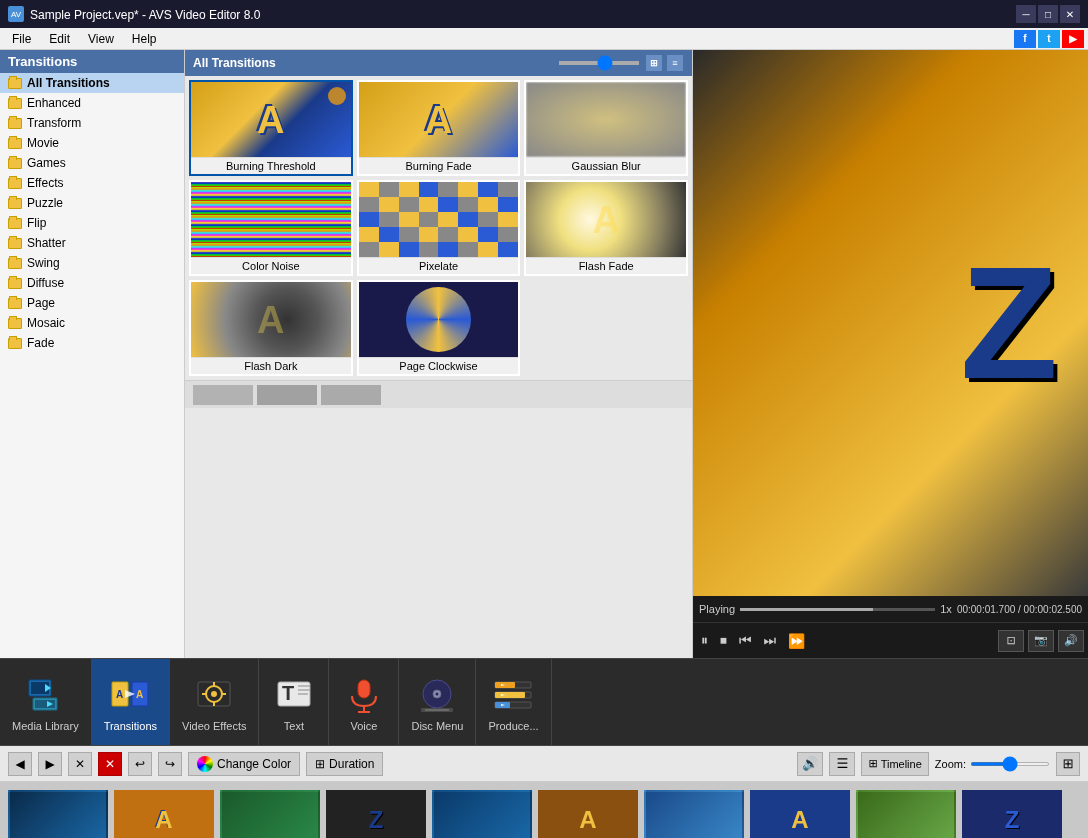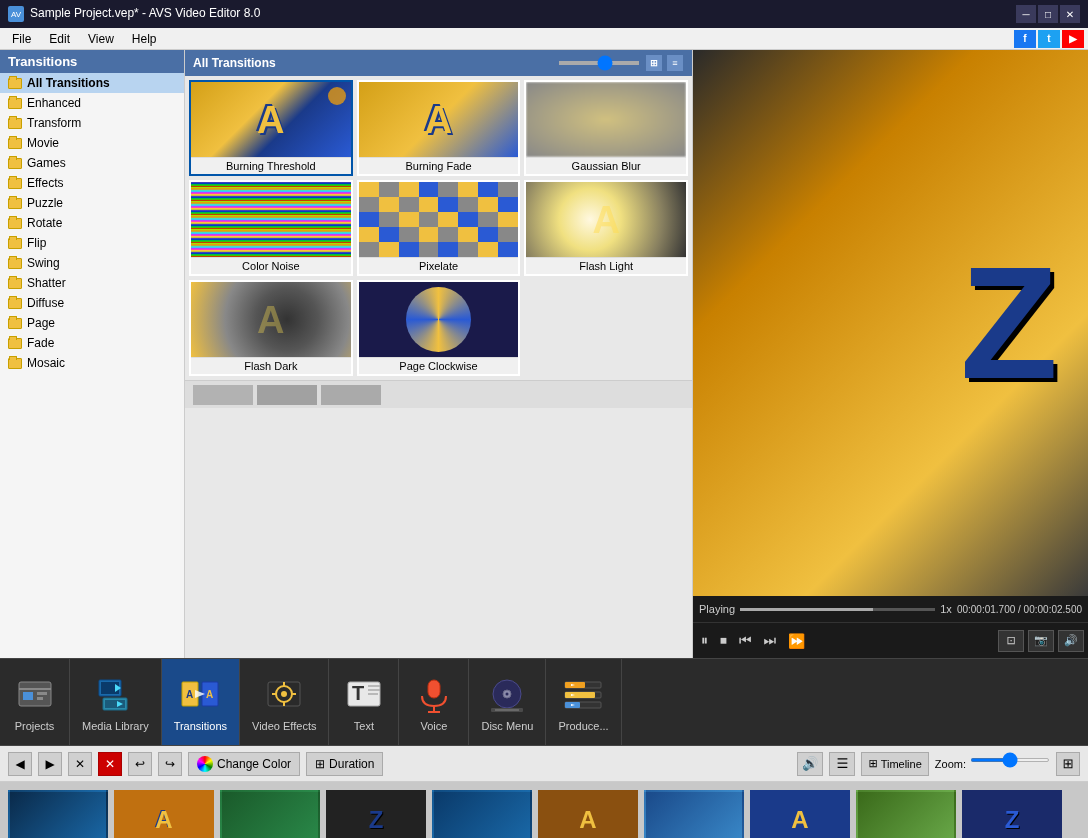--- a/index.html
+++ b/index.html
@@ -1,20 +1,20 @@
 <!DOCTYPE html>
 <html><head>
   <meta charset="utf-8">
   <style>
     * { box-sizing: border-box; margin: 0; padding: 0; }
     body { font-family: 'Segoe UI', Tahoma, Geneva, Verdana, sans-serif; font-size: 12px; background: #2b2b2b; color: #000; overflow: hidden; width: 1088px; height: 838px; }
 
     
     .title-bar { background: #1a1a2e; color: #fff; display: flex; align-items: center; justify-content: space-between; height: 28px; padding: 0 8px; }
-    .title-bar-left { display: flex; align-items: flex-start; gap: 6px; font-size: 12px; }
+    .title-bar-left { display: flex; align-items: flex-end; gap: 6px; font-size: 12px; }
     .title-bar-icon { width: 16px; height: 16px; background: #4a90d9; border-radius: 2px; display: flex; align-items: center; justify-content: center; font-size: 8px; color: #fff; }
     .title-bar-controls { display: flex; gap: 2px; }
     .title-btn { width: 20px; height: 18px; background: #3a3a5c; border: none; color: #fff; cursor: pointer; font-size: 10px; display: flex; align-items: center; justify-content: center; }
 
     
     .menu-bar { background: #f0f0f0; border-bottom: 1px solid #ccc; display: flex; align-items: center; justify-content: space-between; height: 22px; padding: 0 4px; }
     .menu-items { display: flex; gap: 2px; }
     .menu-item { padding: 2px 8px; cursor: pointer; font-size: 12px; }
     .social-icons { display: flex; gap: 2px; }
     .social-btn { width: 22px; height: 18px; border: none; cursor: pointer; color: #fff; font-size: 10px; display: flex; align-items: center; justify-content: center; font-weight: bold; }
@@ -64,21 +64,21 @@
     .toolbar-label { font-size: 11px; text-align: center; }
 
     
     .timeline-bar { background: #e8e8e8; border-bottom: 1px solid #ccc; display: flex; align-items: center; gap: 6px; padding: 4px 8px; height: 36px; }
     .timeline-nav-btn { width: 24px; height: 24px; background: #d0d0d0; border: 1px solid #aaa; cursor: pointer; display: flex; align-items: center; justify-content: center; font-size: 12px; }
     .color-btn { background: #d0d0d0; border: 1px solid #aaa; padding: 3px 8px; cursor: pointer; display: flex; align-items: center; gap: 4px; font-size: 12px; height: 24px; }
     .color-circle { width: 16px; height: 16px; border-radius: 50%; background: conic-gradient(red, yellow, green, cyan, blue, magenta, red); }
     .duration-btn { background: #d0d0d0; border: 1px solid #aaa; padding: 3px 8px; cursor: pointer; display: flex; align-items: center; gap: 4px; font-size: 12px; height: 24px; }
     .timeline-right { margin-left: auto; display: flex; align-items: center; gap: 6px; }
     .timeline-mode-btn { background: #d0d0d0; border: 1px solid #aaa; padding: 2px 6px; cursor: pointer; font-size: 11px; height: 24px; display: flex; align-items: center; gap: 3px; }
-    .timeline-zoom { display: flex; align-items: flex-start; gap: 4px; font-size: 11px; }
+    .timeline-zoom { display: flex; align-items: center; gap: 4px; font-size: 11px; }
     .zoom-slider { width: 80px; height: 4px; }
     .zoom-expand-btn { background: #d0d0d0; border: 1px solid #aaa; width: 24px; height: 24px; cursor: pointer; display: flex; align-items: center; justify-content: center; }
 
     
     .media-grid-container { background: #c8c8c8; flex: 1; overflow-y: auto; padding: 8px; }
     .media-item { display: flex; flex-direction: column; align-items: center; cursor: pointer; }
     .media-thumb { width: 100px; height: 60px; border: 2px solid transparent; object-fit: cover; display: flex; align-items: center; justify-content: center; overflow: hidden; position: relative; }
     .media-name { font-size: 11px; text-align: center; margin-top: 2px; max-width: 100px; word-break: break-all; }
 
     
@@ -146,49 +146,45 @@
       <li class="left-panel-item">
         <span class="folder-icon"></span>
         <span>Effects</span>
       </li>
       <li class="left-panel-item">
         <span class="folder-icon"></span>
         <span>Puzzle</span>
       </li>
       <li class="left-panel-item">
         <span class="folder-icon"></span>
-        <span>Rotate</span>
-      </li>
-      <li class="left-panel-item">
-        <span class="folder-icon"></span>
         <span>Flip</span>
       </li>
       <li class="left-panel-item">
         <span class="folder-icon"></span>
+        <span>Shatter</span>
+      </li>
+      <li class="left-panel-item">
+        <span class="folder-icon"></span>
         <span>Swing</span>
       </li>
       <li class="left-panel-item">
         <span class="folder-icon"></span>
-        <span>Shatter</span>
-      </li>
-      <li class="left-panel-item">
-        <span class="folder-icon"></span>
         <span>Diffuse</span>
       </li>
       <li class="left-panel-item">
         <span class="folder-icon"></span>
         <span>Page</span>
       </li>
       <li class="left-panel-item">
         <span class="folder-icon"></span>
+        <span>Mosaic</span>
+      </li>
+      <li class="left-panel-item">
+        <span class="folder-icon"></span>
         <span>Fade</span>
-      </li>
-      <li class="left-panel-item">
-        <span class="folder-icon"></span>
-        <span>Mosaic</span>
       </li>
     </ul>
   </div>
 
   <div class="center-panel">
     <div class="center-panel-header">
       <span>All Transitions</span>
       <div style="display:flex;align-items:center;gap:6px;">
         <input type="range" class="slider-sm" min="0" max="100" value="60" style="">
         <div class="view-icons">
@@ -280,21 +276,21 @@
         </div>
         <div class="transition-label">Pixelate</div>
       </div>
 
       <div class="transition-item">
         <div class="thumb-wrapper">
           <div style="width:100%;height:75px;background:radial-gradient(circle at 40% 50%, #fff8e0 0%, #f0e080 30%, #888060 70%, #333 100%);position:relative;">
             <span style="position:absolute;top:50%;left:50%;transform:translate(-50%,-50%);font-size:38px;font-weight:900;color:rgba(255,220,80,0.5);text-shadow:none;">A</span>
           </div>
         </div>
-        <div class="transition-label">Flash Light</div>
+        <div class="transition-label">Flash Fade</div>
       </div>
 
       <div class="transition-item">
         <div class="thumb-wrapper">
           <div style="width:100%;height:75px;background:radial-gradient(circle at 60% 50%, #333 0%, #555 30%, #888 60%, #f0c040 100%);position:relative;">
             <span style="position:absolute;top:50%;left:50%;transform:translate(-50%,-50%);font-size:38px;font-weight:900;color:rgba(200,180,80,0.5);">A</span>
           </div>
         </div>
         <div class="transition-label">Flash Dark</div>
       </div>
@@ -352,32 +348,20 @@
         <button class="playback-icon-btn">⊡</button>
         <button class="playback-icon-btn">📷</button>
         <button class="playback-icon-btn">🔊</button>
       </div>
     </div>
   </div>
 </div>
 
 <div class="toolbar">
 
-  <div class="toolbar-item">
-    <div class="toolbar-icon">
-      <svg width="40" height="40" viewBox="0 0 40 40">
-        <rect x="4" y="8" width="32" height="24" rx="2" fill="#555" stroke="#888" stroke-width="1"></rect>
-        <rect x="4" y="14" width="32" height="2" fill="#888"></rect>
-        <rect x="8" y="18" width="10" height="8" fill="#4a90d9"></rect>
-        <rect x="22" y="18" width="10" height="3" fill="#888"></rect>
-        <rect x="22" y="23" width="6" height="3" fill="#888"></rect>
-      </svg>
-    </div>
-    <span class="toolbar-label">Projects</span>
-  </div>
 
   <div class="toolbar-item">
     <div class="toolbar-icon">
       <svg width="40" height="40" viewBox="0 0 40 40">
         <rect x="4" y="6" width="22" height="16" rx="1" fill="#1a6aaa" stroke="#0a4a8a" stroke-width="1"></rect>
         <rect x="6" y="8" width="18" height="12" fill="#0a3a6a"></rect>
         <rect x="8" y="24" width="24" height="12" rx="1" fill="#2a8aaa" stroke="#1a6a8a" stroke-width="1"></rect>
         <rect x="10" y="26" width="20" height="8" fill="#1a5a7a"></rect>
         <polygon points="20,10 20,18 26,14" fill="#4adafa"></polygon>
         <polygon points="22,27 22,33 28,30" fill="#4adafa"></polygon>

